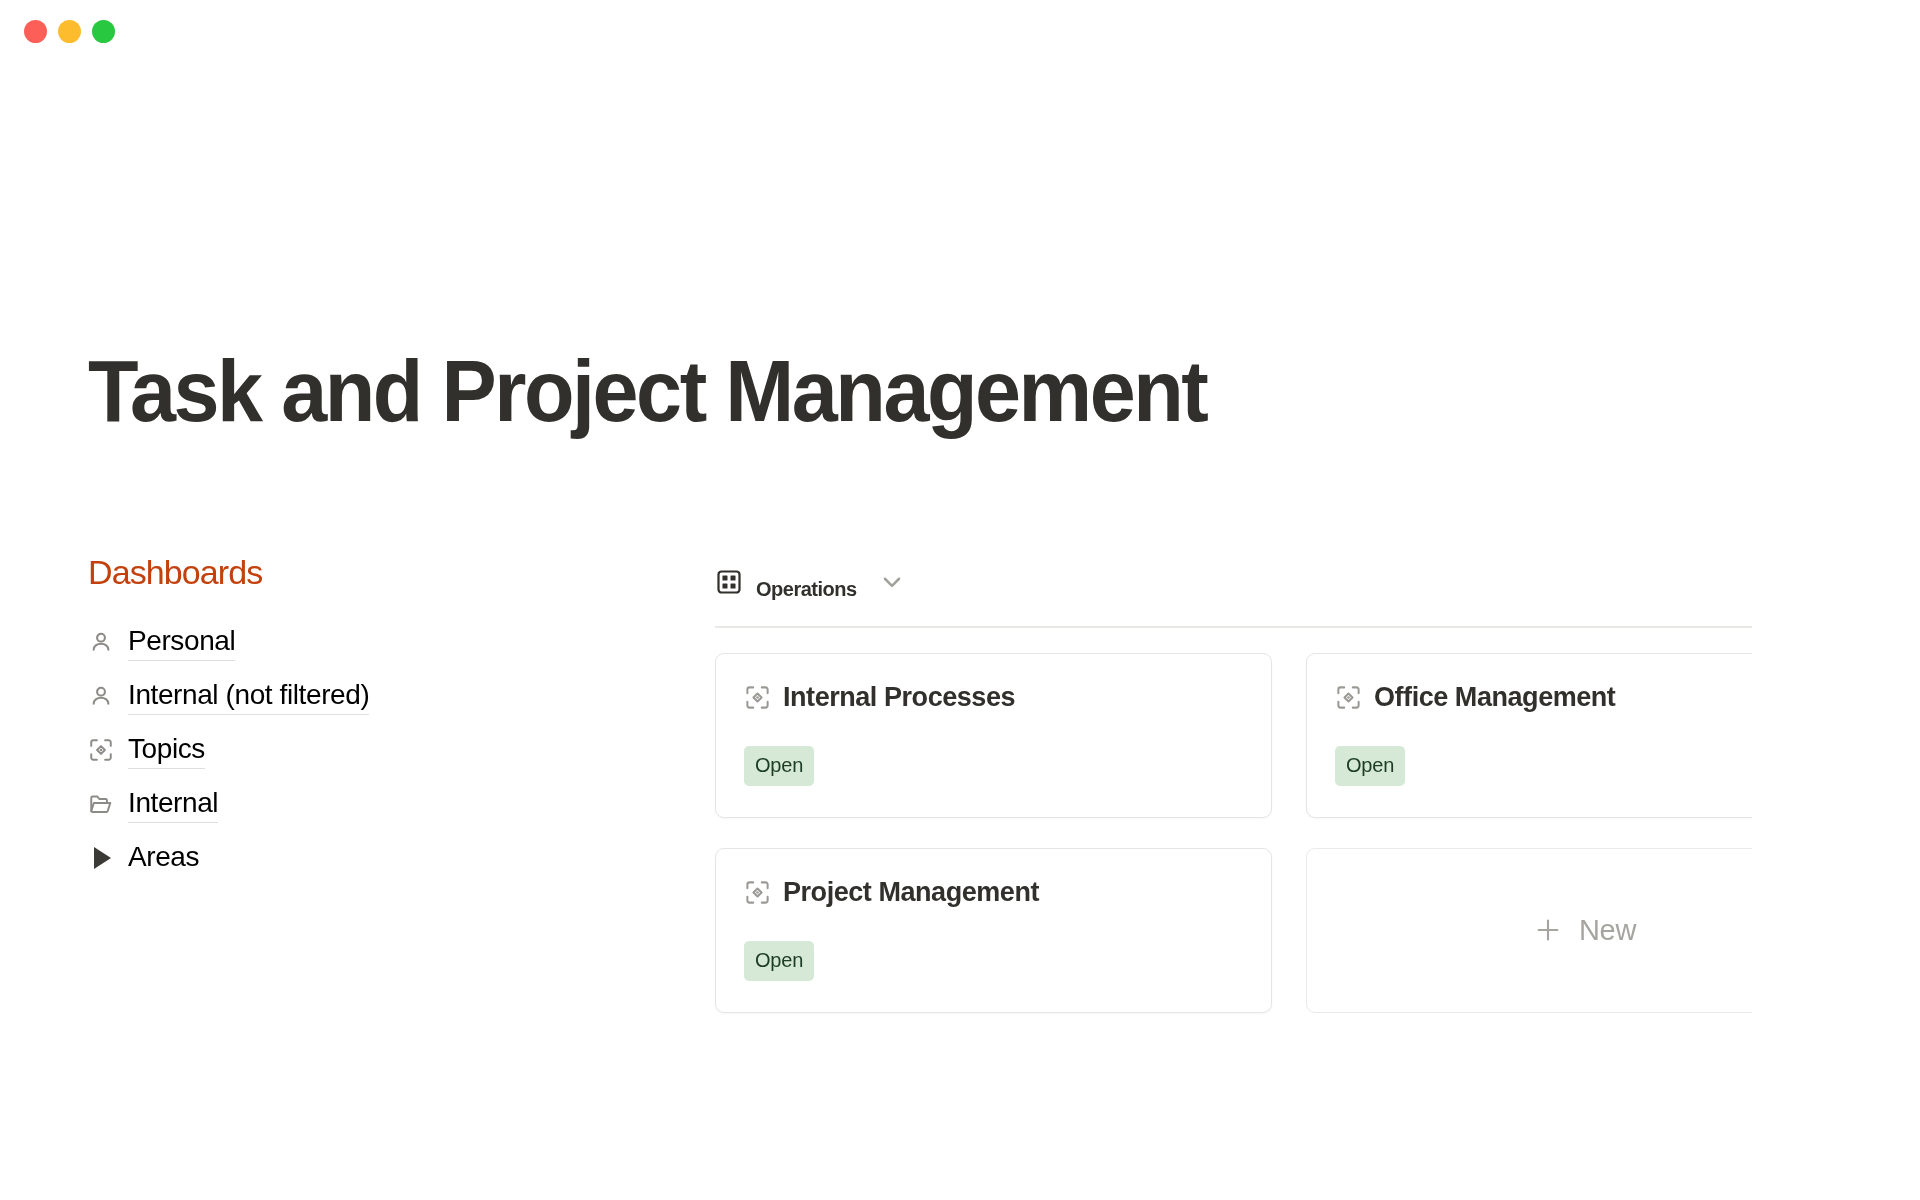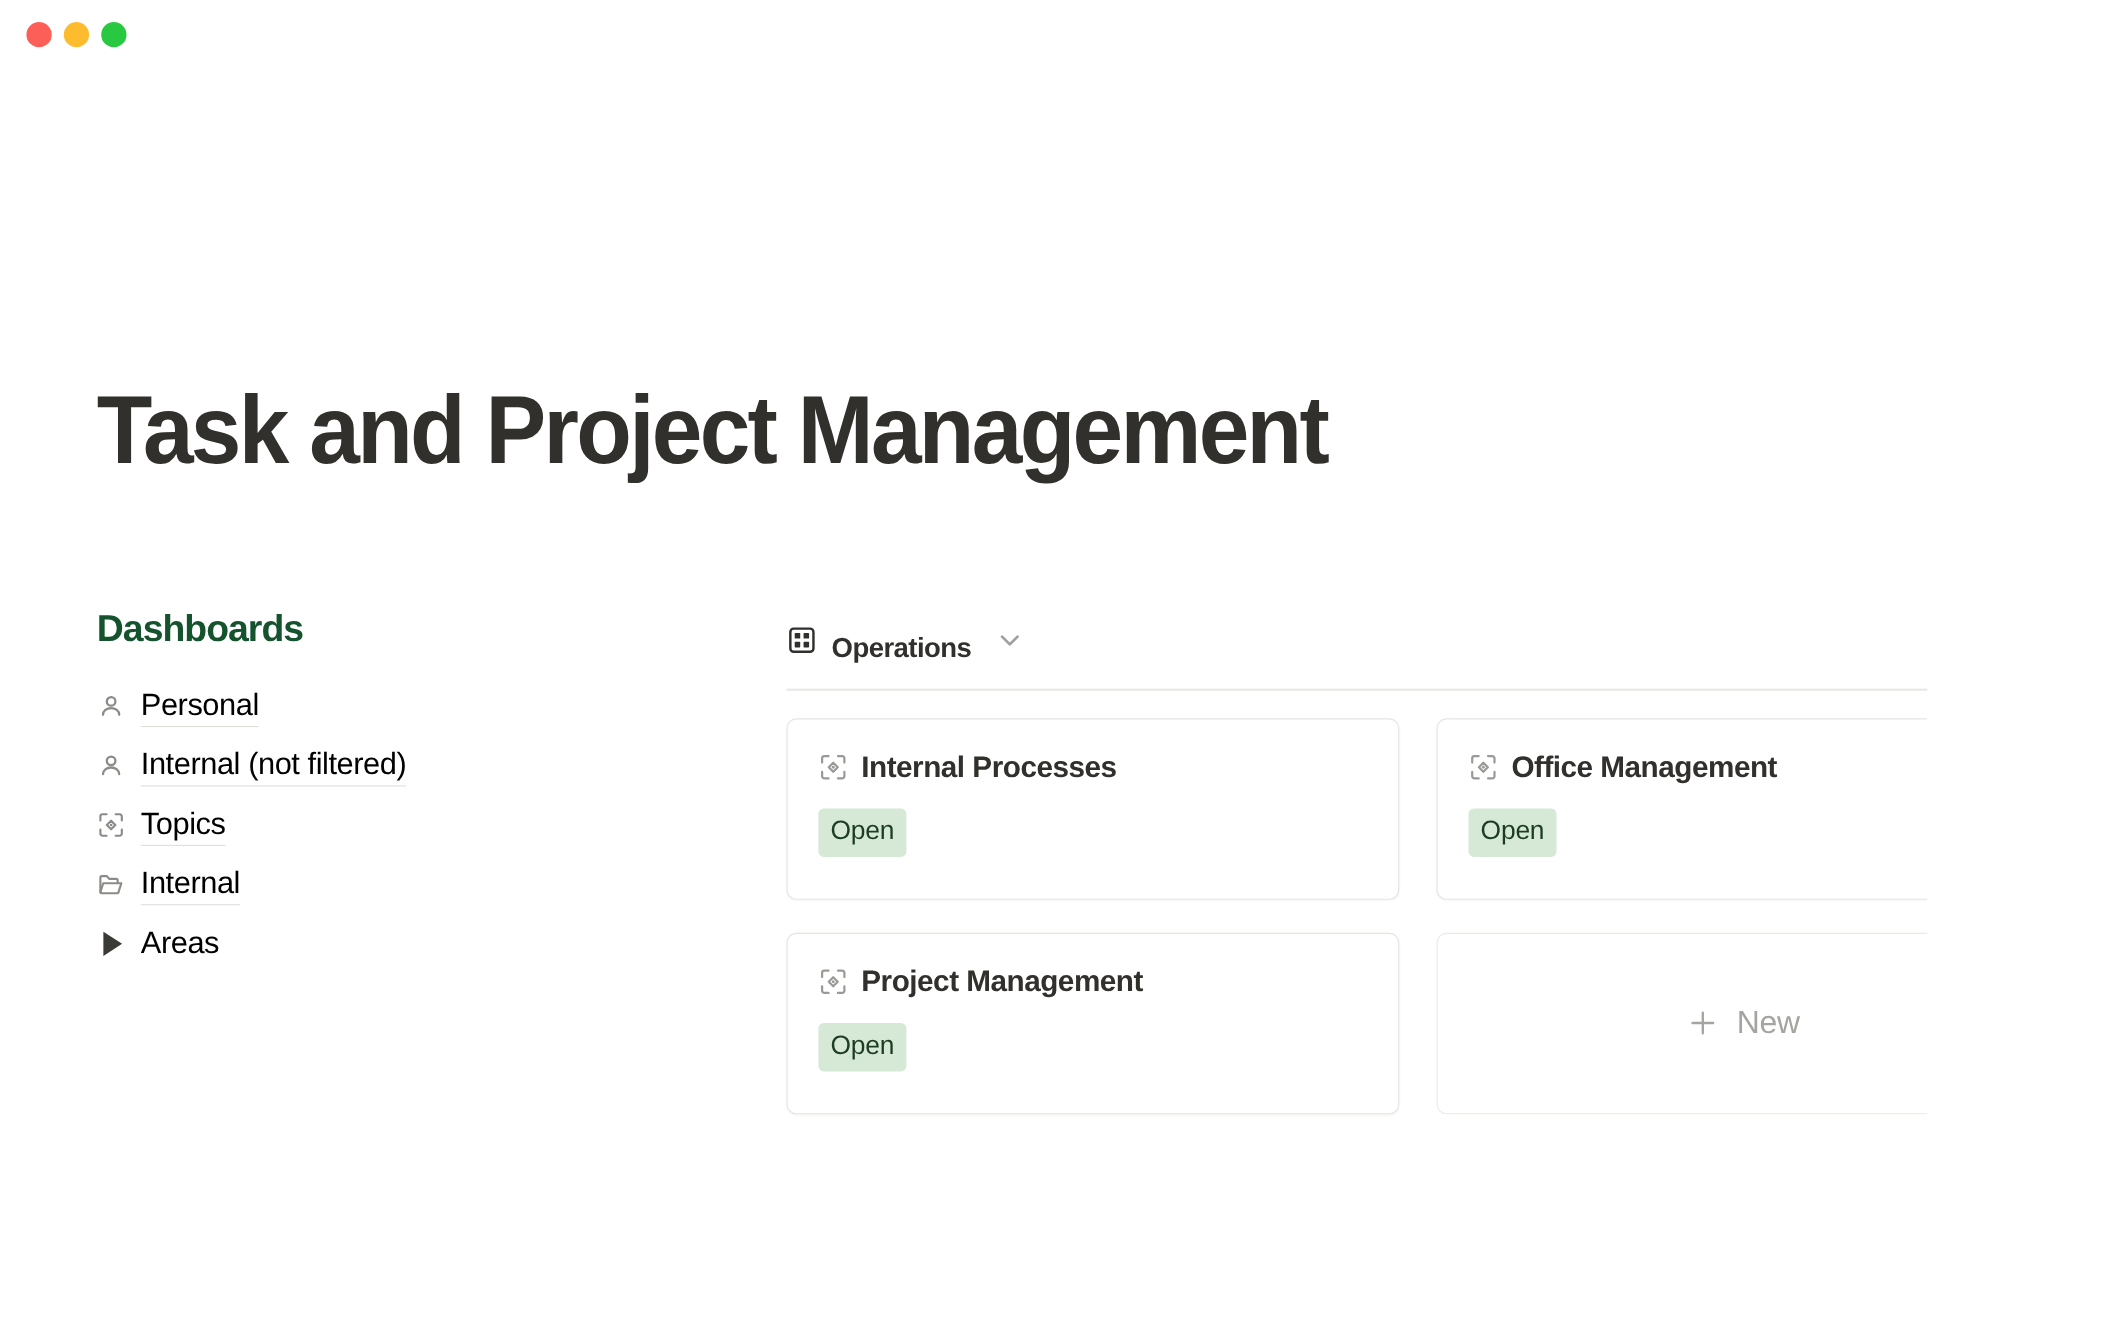--- a/index.html
+++ b/index.html
@@ -81,23 +81,23 @@
 
   .col-topics {
     position: absolute;
     left: 715px;
     top: 0;
     width: 1205px;
   }
 
   .section-heading {
     font-size: 34px;
-    font-weight: 700;
+    font-weight: 400;
     letter-spacing: -0.9px;
-    color: #14532d;
+    color: #c2410c;
     margin-bottom: 22px;
     line-height: 1.2;
   }
 
   
   .nav-list { display: block; }
 
   .nav-item {
     display: flex;
     align-items: center;
@@ -148,21 +148,21 @@
     margin-top: 4px;
     cursor: pointer;
   }
   .db-icon {
     width: 28px; height: 28px;
     flex: 0 0 28px;
     color: #32302c;
     display: flex; align-items: center; justify-content: center;
   }
   .db-name {
-    font-size: 25px;
+    font-size: 20px;
     font-weight: 600;
     letter-spacing: -0.5px;
     color: #32302c;
     line-height: 1.2;
     margin-top: 14px;
   }
   .db-chevron {
     margin-left: 9px;
     width: 26px; height: 26px;
     color: #a2a09c;
@@ -212,24 +212,24 @@
     font-size: 27px;
     font-weight: 600;
     letter-spacing: -0.45px;
     color: #32302c;
     line-height: 1.25;
     white-space: nowrap;
   }
 
   .status-pill {
     display: inline-block;
-    margin-top: 21px;
+    margin-top: 32px;
     background: #d6e9d6;
     color: #1c3d23;
-    font-size: 24px;
+    font-size: 20px;
     font-weight: 400;
     letter-spacing: -0.2px;
     line-height: 1;
     padding: 9px 11px 11px 11px;
     border-radius: 5px;
   }
 
   .card.new-card {
     display: flex;
     align-items: center;

